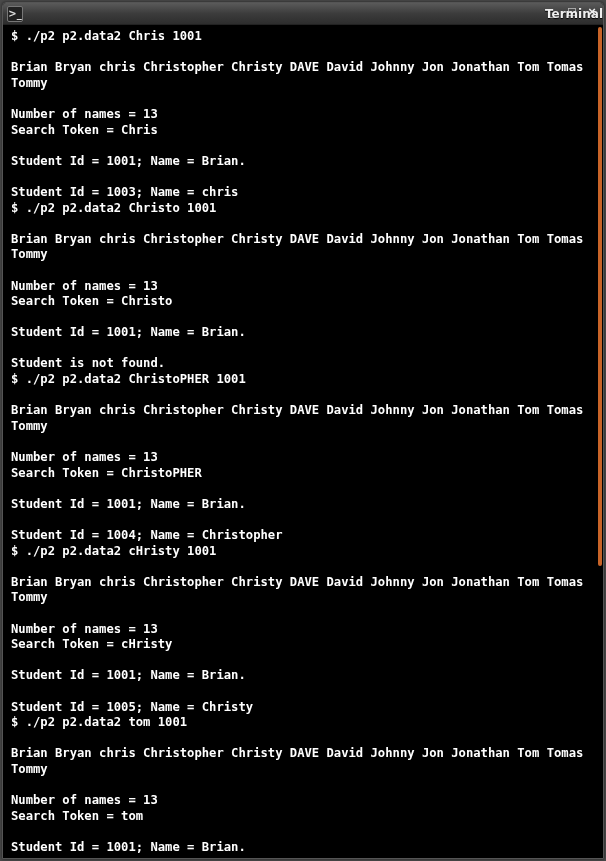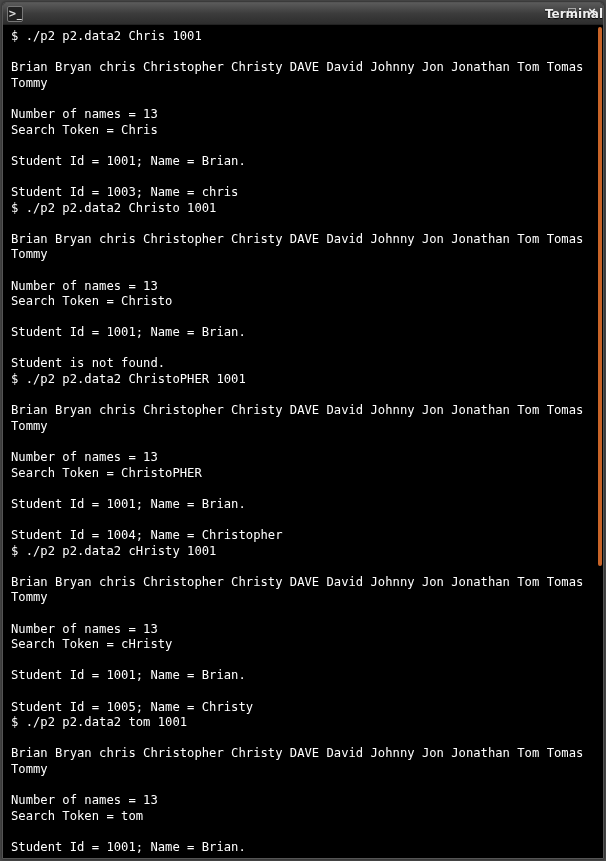--- a/index.html
+++ b/index.html
@@ -78,20 +78,21 @@
     right: 0;
     bottom: 0;
     background: #000;
     color: #fff;
     font-size: 12.2px;
     line-height: 15.6px;
     padding: 4px 6px 4px 8px;
     white-space: pre-wrap;
     word-break: break-all;
     overflow: hidden;
+    font-weight: bold;
   }
   .scrollbar {
     position: absolute;
     right: 1px;
     top: 24px;
     width: 4px;
     bottom: 2px;
     background: transparent;
   }
   .scrollbar .thumb {

